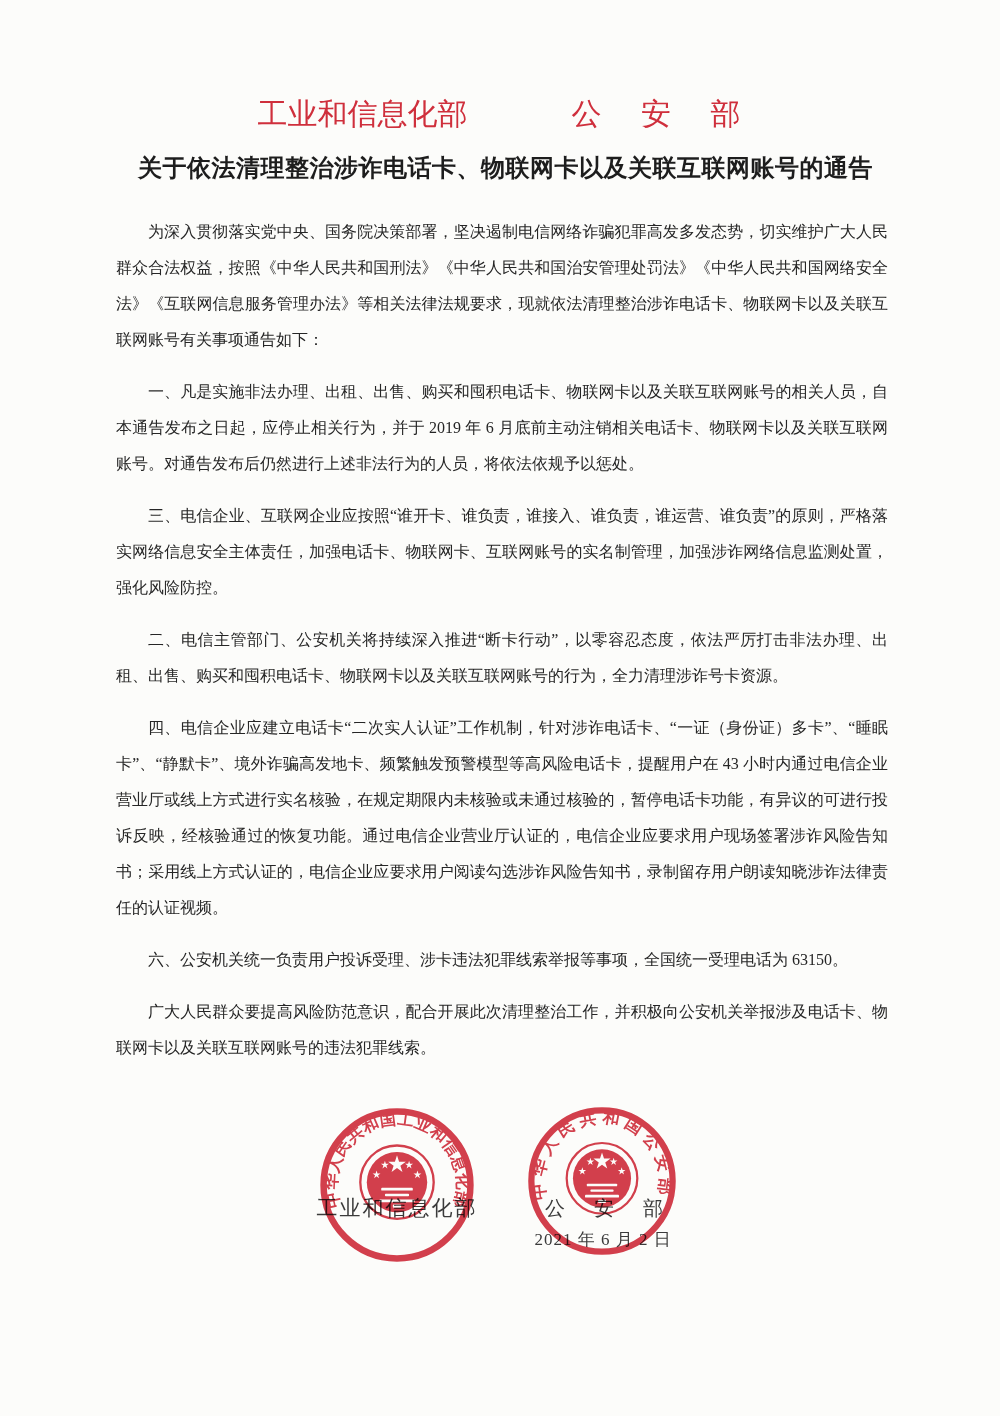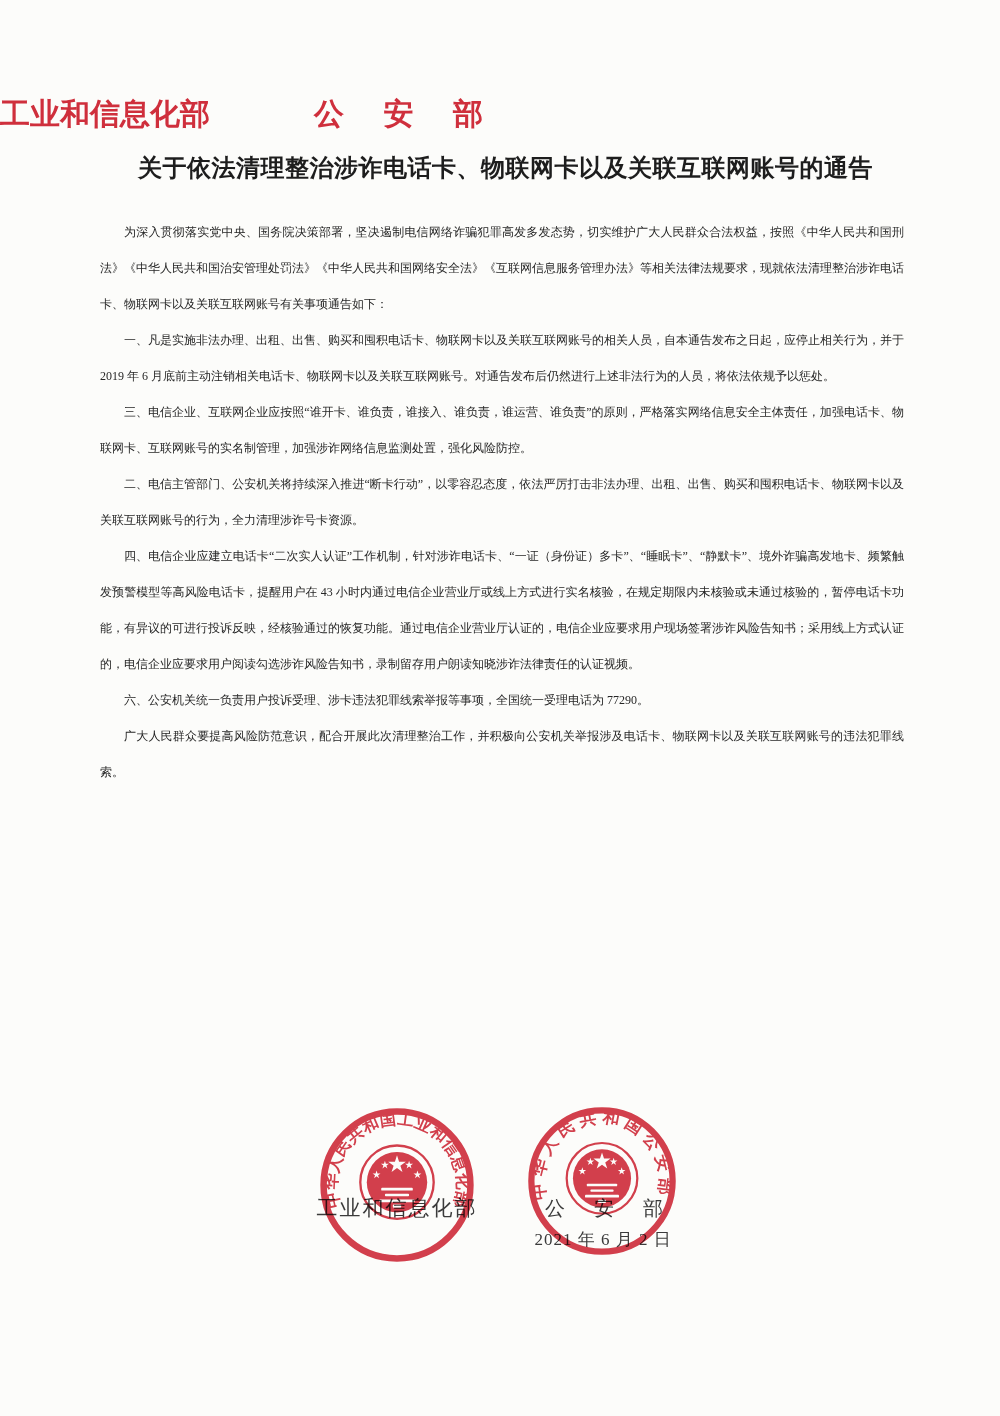--- a/index.html
+++ b/index.html
@@ -12,22 +12,23 @@
     position: relative;
     width: 1000px;
     height: 1416px;
     margin: 0 auto;
     background: #fcfcfa;
     overflow: hidden;
   }
   
   .red-header {
     margin-top: 97px;
+    text-align: center;
     color: var(--header-red, #cf2f3c);
-    font-weight: bold;
+    font-weight: normal;
     font-size: 30px;
     line-height: 34px;
     white-space: nowrap;
   }
   .red-header .m1 { letter-spacing: 0px; }
   .red-header .m2 { margin-left: 104px; word-spacing: 28px; letter-spacing: 2px; }
   
   .doc-title {
     margin-top: 21px;
     text-align: center;
@@ -36,22 +37,22 @@
     color: #1d1d1d;
     letter-spacing: 0.5px;
     padding-left: 11px;
   }
   
   .doc-body {
     margin: 30px 96px 0 100px;
     color: #262626;
   }
   .doc-body p {
-    margin: 0;
-    font-size: 12px;
+    margin: 16px;
+    font-size: 16px;
     line-height: 36px;
     text-align: justify;
     text-indent: 2em;
   }
   
   .seal {
     position: absolute;
     mix-blend-mode: multiply;
     z-index: 2;
   }
@@ -82,21 +83,21 @@
   </div>
 
   <div class="doc-title">关于依法清理整治涉诈电话卡、物联网卡以及关联互联网账号的通告</div>
 
   <div class="doc-body">
     <p>为深入贯彻落实党中央、国务院决策部署，坚决遏制电信网络诈骗犯罪高发多发态势，切实维护广大人民群众合法权益，按照《中华人民共和国刑法》《中华人民共和国治安管理处罚法》《中华人民共和国网络安全法》《互联网信息服务管理办法》等相关法律法规要求，现就依法清理整治涉诈电话卡、物联网卡以及关联互联网账号有关事项通告如下：</p>
     <p>一、凡是实施非法办理、出租、出售、购买和囤积电话卡、物联网卡以及关联互联网账号的相关人员，自本通告发布之日起，应停止相关行为，并于 2019 年 6 月底前主动注销相关电话卡、物联网卡以及关联互联网账号。对通告发布后仍然进行上述非法行为的人员，将依法依规予以惩处。</p>
     <p>三、电信企业、互联网企业应按照“谁开卡、谁负责，谁接入、谁负责，谁运营、谁负责”的原则，严格落实网络信息安全主体责任，加强电话卡、物联网卡、互联网账号的实名制管理，加强涉诈网络信息监测处置，强化风险防控。</p>
     <p>二、电信主管部门、公安机关将持续深入推进“断卡行动”，以零容忍态度，依法严厉打击非法办理、出租、出售、购买和囤积电话卡、物联网卡以及关联互联网账号的行为，全力清理涉诈号卡资源。</p>
     <p>四、电信企业应建立电话卡“二次实人认证”工作机制，针对涉诈电话卡、“一证（身份证）多卡”、“睡眠卡”、“静默卡”、境外诈骗高发地卡、频繁触发预警模型等高风险电话卡，提醒用户在 43 小时内通过电信企业营业厅或线上方式进行实名核验，在规定期限内未核验或未通过核验的，暂停电话卡功能，有异议的可进行投诉反映，经核验通过的恢复功能。通过电信企业营业厅认证的，电信企业应要求用户现场签署涉诈风险告知书；采用线上方式认证的，电信企业应要求用户阅读勾选涉诈风险告知书，录制留存用户朗读知晓涉诈法律责任的认证视频。</p>
-    <p>六、公安机关统一负责用户投诉受理、涉卡违法犯罪线索举报等事项，全国统一受理电话为 77290。</p>
+    <p>六、公安机关统一负责用户投诉受理、涉卡违法犯罪线索举报等事项，全国统一受理电话为 63150。</p>
     <p>广大人民群众要提高风险防范意识，配合开展此次清理整治工作，并积极向公安机关举报涉及电话卡、物联网卡以及关联互联网账号的违法犯罪线索。</p>
   </div>
 
   <div class="seal-overlay overlay-miit">工业和信息化部</div>
   <div class="seal-overlay overlay-mps">公 安 部</div>
   <div class="seal-overlay seal-date">2021 年 6 月 2 日</div>
 
   <svg class="seal seal-miit" viewBox="0 0 170 170">
     <g fill="#d5404d">
       <circle cx="85" cy="85" r="79" fill="none" stroke="#d5404d" stroke-width="7"></circle>

